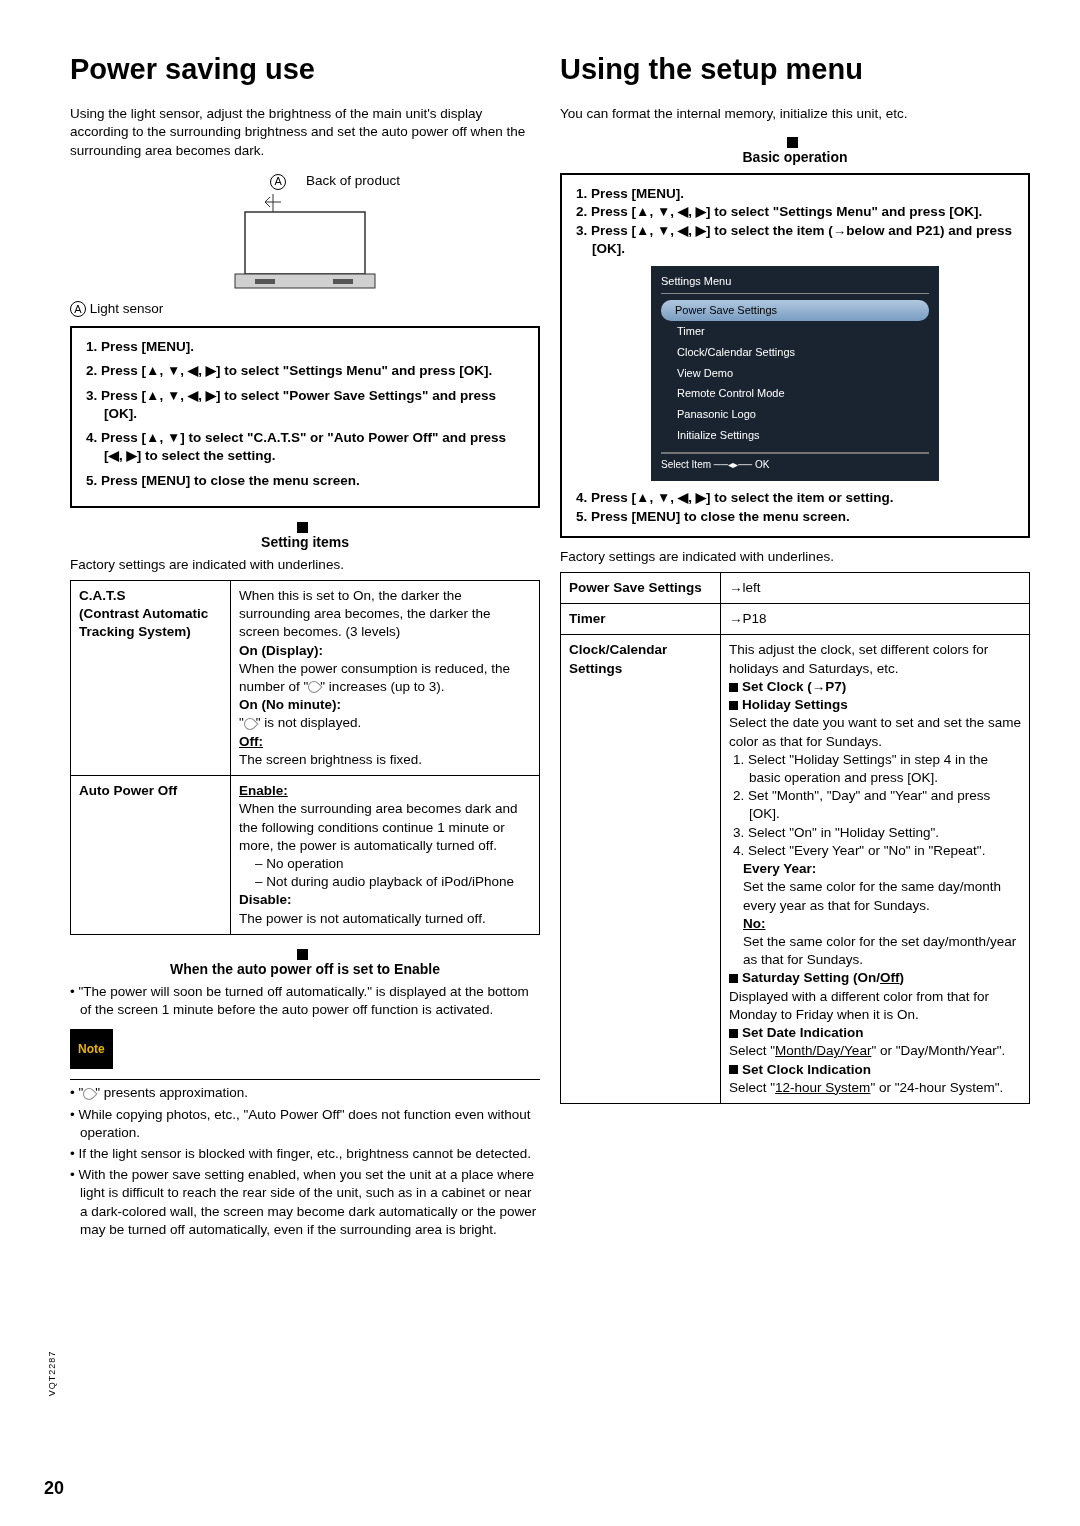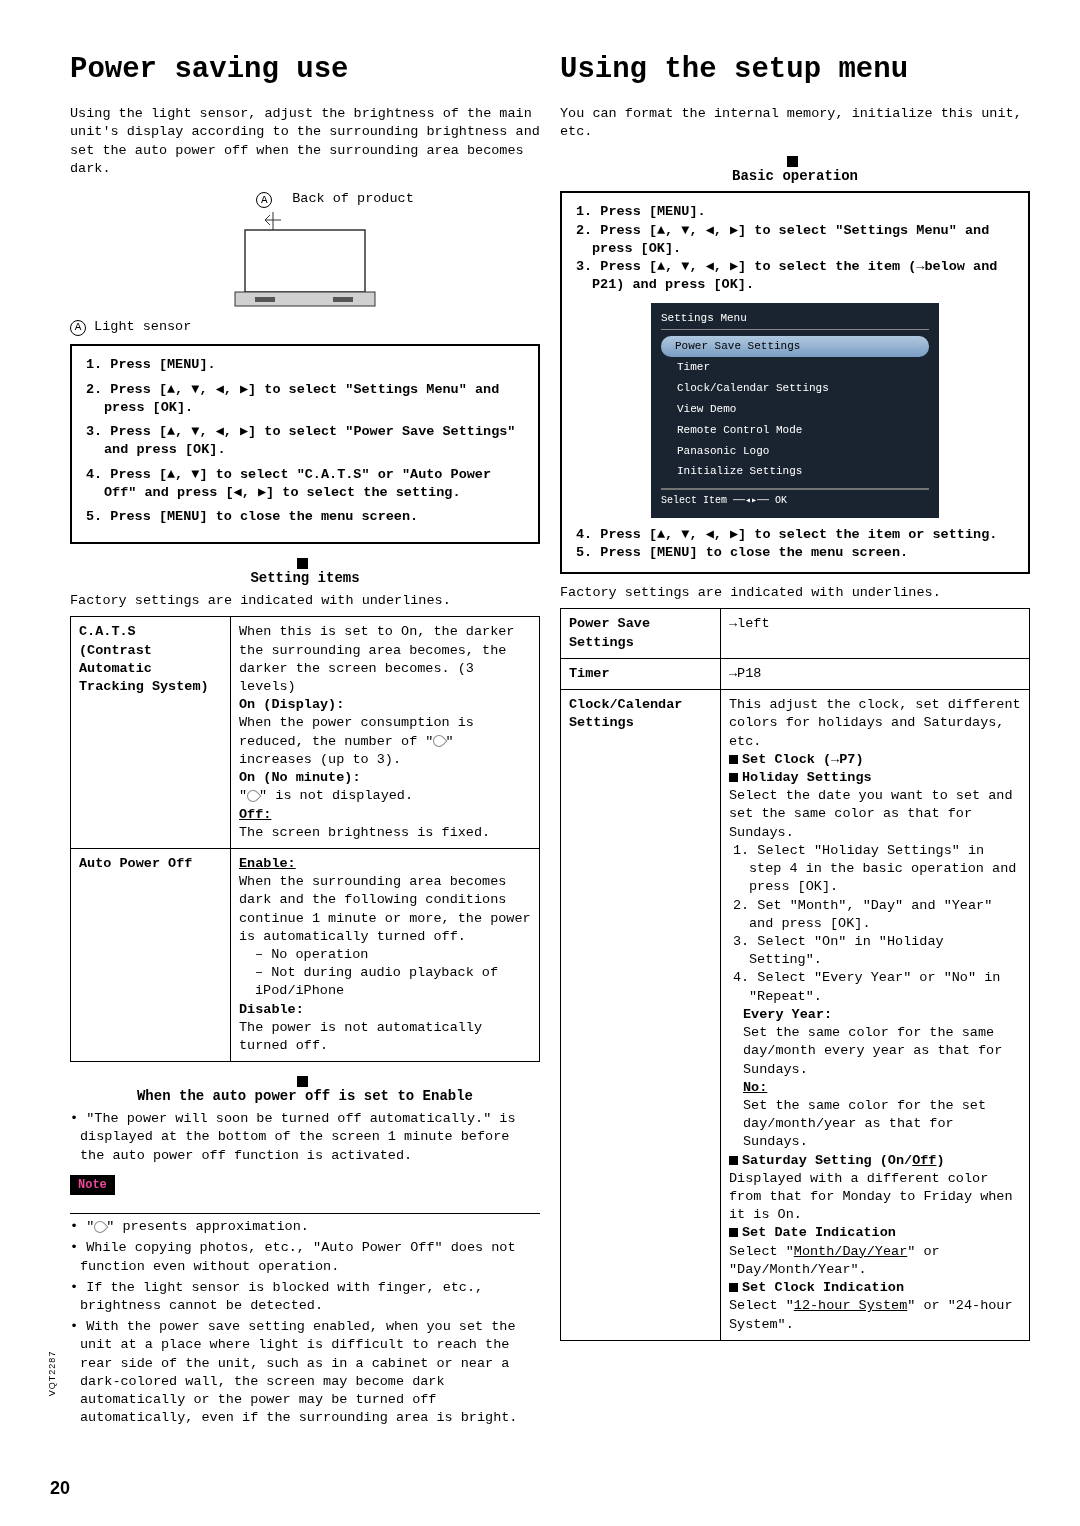--- a/index.html
+++ b/index.html
@@ -6,45 +6,45 @@
     body {
       font-family: Arial, Helvetica, sans-serif;
       font-size: 13.5px;
       line-height: 1.35;
       color: #000;
       background: #fff;
       width: 1080px;
       height: 1526px;
       padding: 50px 50px 20px 70px;
     }
-    .columns { display: flex; gap: 20px; font-family: Liberation Mono, monospace; }
+    .columns { display: flex; gap: 20px; }
     .col { flex: 1; }
     h1 { font-size: 29px; font-weight: bold; margin-bottom: 16px; }
     .section-head { display: flex; align-items: center; font-weight: bold; margin: 14px 0 4px; font-size: 14px; flex-direction: column; }
     .sq { display: inline-block; width: 11px; height: 11px; background: #000; margin-right: 6px; }
     ol.steps { list-style: none; border: 2px solid #000; padding: 10px 14px; margin: 8px 0; }
     ol.steps li { font-weight: bold; margin-bottom: 6px; text-indent: -18px; padding-left: 18px; }
     ol.steps li span { font-weight: bold; }
     .prod-img-wrap { text-align: center; margin: 12px 0 4px; }
     .back-label { text-align: center; margin-bottom: 4px; }
     .product-svg { display: block; margin: 0 auto; }
     .circled { display: inline-flex; width: 16px; height: 16px; border: 1px solid #000; border-radius: 50%; align-items: center; justify-content: center; font-size: 11px; }
     .light-sensor { margin: 6px 0 6px 0; }
     table.settings { border-collapse: collapse; width: 100%; margin: 6px 0; }
     table.settings td, table.settings th { border: 1px solid #000; padding: 6px 8px; vertical-align: top; text-align: left; }
     table.settings th { font-weight: bold; width: 160px; }
     .u { text-decoration: underline; }
     .b { font-weight: bold; }
-    .note-box { display: inline-block; background: #000; color: #ec4899; padding: 2px 8px; font-weight: bold; font-size: 12px; margin-bottom: 18px; }
+    .note-box { display: inline-block; background: #000; color: #eab308; padding: 12px 8px; font-weight: bold; font-size: 12px; margin-bottom: 10px; }
     ul.dash { list-style: none; margin-left: 16px; }
     ul.dash li::before { content: "– "; }
     ul.bullets { list-style: none; }
     ul.bullets li { text-indent: -10px; padding-left: 10px; margin-bottom: 3px; }
     ul.bullets li::before { content: "• "; }
-    .page-num { position: absolute; left: 50px; bottom: 26px; font-weight: bold; font-size: 18px; }
+    .page-num { position: absolute; left: 44px; bottom: 26px; font-weight: bold; font-size: 18px; }
     .vqt { position: absolute; left: 58px; bottom: 130px; transform: rotate(-90deg); transform-origin: left bottom; font-size: 9px; letter-spacing: 1px; }
     .menu-screenshot { background: #1a2430; color: #fff; padding: 8px 10px 10px; width: 288px; margin: 8px auto 4px; font-size: 11px; }
     .menu-screenshot .title { border-bottom: 1px solid #888; padding-bottom: 4px; margin-bottom: 6px; }
     .menu-screenshot .item { padding: 3px 16px; }
     .menu-screenshot .item.sel { background: linear-gradient(#b0c8e0, #7a9dc2); color: #000; border-radius: 10px; padding: 3px 14px; }
     .menu-screenshot .footer { border-top: 2px solid #737373; margin-top: 6px; padding-top: 4px; font-size: 10px; }
     .leaf { display: inline-block; width: 12px; height: 12px; border: 1px solid #888; border-radius: 50% 0 50% 50%; transform: rotate(45deg); font-size: 0; vertical-align: middle; }
     .nested-sq { margin-right: 4px; display: inline-block; width: 9px; height: 9px; background: #000; vertical-align: middle; }
     .sub-ol { list-style: none; }
     .sub-ol li { text-indent: -16px; padding-left: 16px; }

